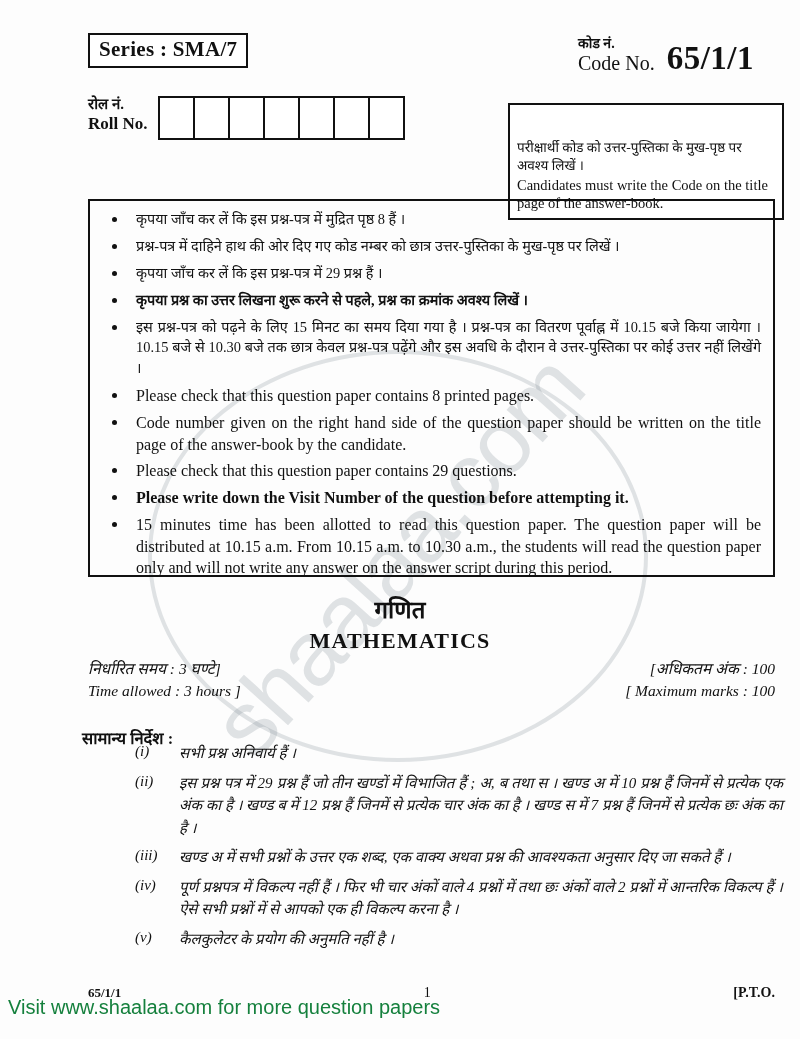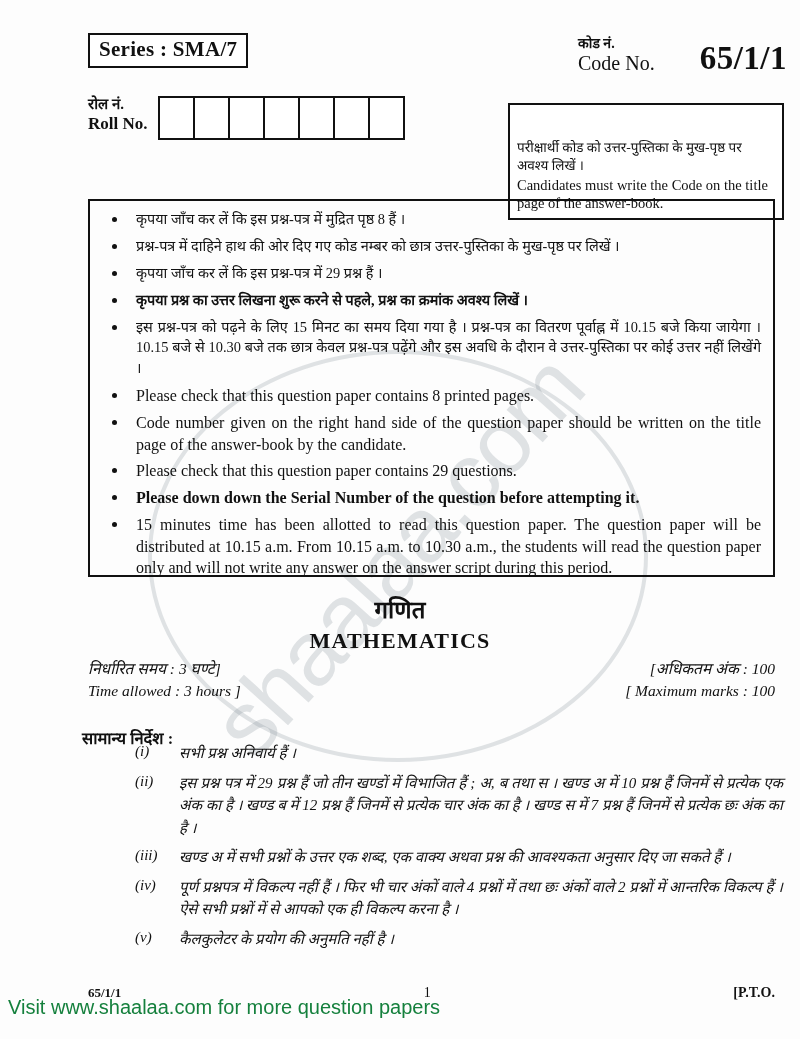--- a/index.html
+++ b/index.html
@@ -62,21 +62,20 @@
     font-weight: bold;
     letter-spacing: 0.3px;
     background: #fff;
   }
 
   #code-block {
     position: absolute;
     left: 578px; top: 36px;
     display: flex;
     align-items: flex-end;
-    gap: 33px;
   }
   #code-labels { text-align: left; line-height: 1.12; }
   #code-hi { font-size: 14px; font-weight: bold; }
   #code-en { font-size: 20px; font-weight: normal; }
   #code-value {
     font-size: 33px;
     font-weight: bold;
     margin-left: 12px;
     line-height: 0.95;
     letter-spacing: 0.5px;
@@ -300,21 +299,21 @@
         <li class="hi-item">कृपया जाँच कर लें कि इस प्रश्न-पत्र में मुद्रित पृष्ठ 8 हैं ।</li>
         <li class="hi-item">प्रश्न-पत्र में दाहिने हाथ की ओर दिए गए कोड नम्बर को छात्र उत्तर-पुस्तिका के मुख-पृष्ठ पर लिखें ।</li>
         <li class="hi-item">कृपया जाँच कर लें कि इस प्रश्न-पत्र में 29 प्रश्न हैं ।</li>
         <li class="hi-item b">कृपया प्रश्न का उत्तर लिखना शुरू करने से पहले, प्रश्न का क्रमांक अवश्य लिखें ।</li>
         <li class="hi-item para">इस प्रश्न-पत्र को पढ़ने के लिए 15 मिनट का समय दिया गया है । प्रश्न-पत्र का वितरण पूर्वाह्न में 10.15 बजे किया जायेगा । 10.15 बजे से 10.30 बजे तक छात्र केवल प्रश्न-पत्र पढ़ेंगे और इस अवधि के दौरान वे उत्तर-पुस्तिका पर कोई उत्तर नहीं लिखेंगे ।</li>
       </ul>
     <ul class="bullets" id="english-bullets">
         <li class="en-item">Please check that this question paper contains 8 printed pages.</li>
         <li class="en-item para">Code number given on the right hand side of the question paper should be written on the title page of the answer-book by the candidate.</li>
         <li class="en-item">Please check that this question paper contains 29 questions.</li>
-        <li class="en-item b">Please down down the Serial Number of the question before attempting it.</li>
+        <li class="en-item b">Please write down the Visit Number of the question before attempting it.</li>
         <li class="en-item para">15 minutes time has been allotted to read this question paper. The question paper will be distributed at 10.15 a.m. From 10.15 a.m. to 10.30 a.m., the students will read the question paper only and will not write any answer on the answer script during this period.</li>
       </ul>
   </div>
 
   <div id="title-hi" class="layer">गणित</div>
   <div id="title-en" class="layer">MATHEMATICS</div>
 
   <div id="time-marks" class="layer">
     <div class="row">
       <span>निर्धारित समय : 3 घण्टे]</span>

